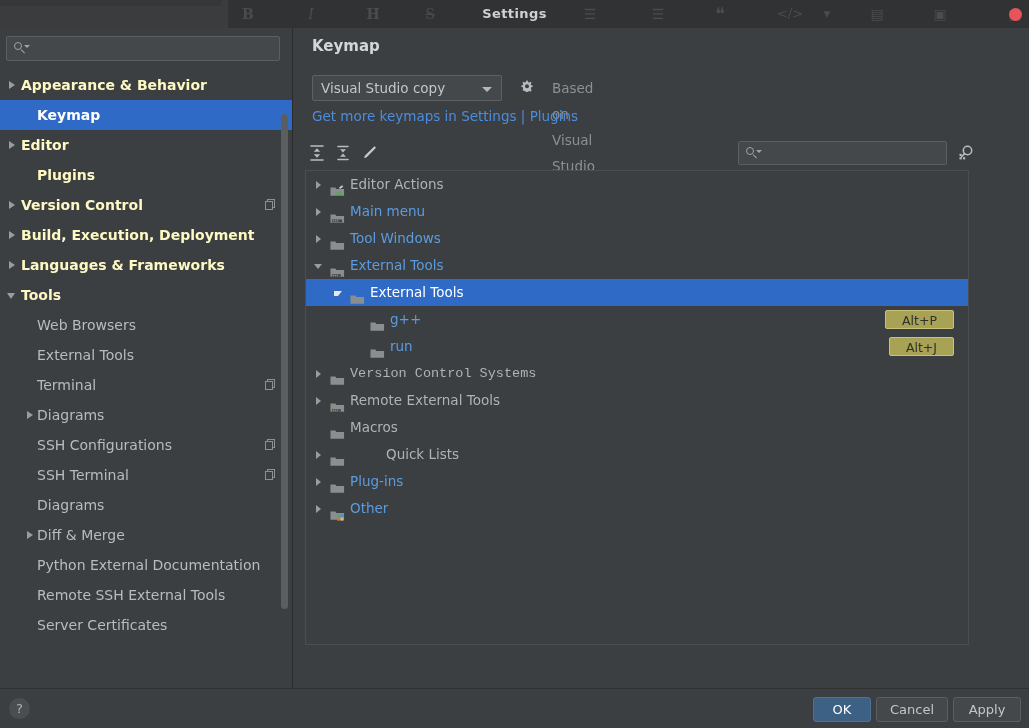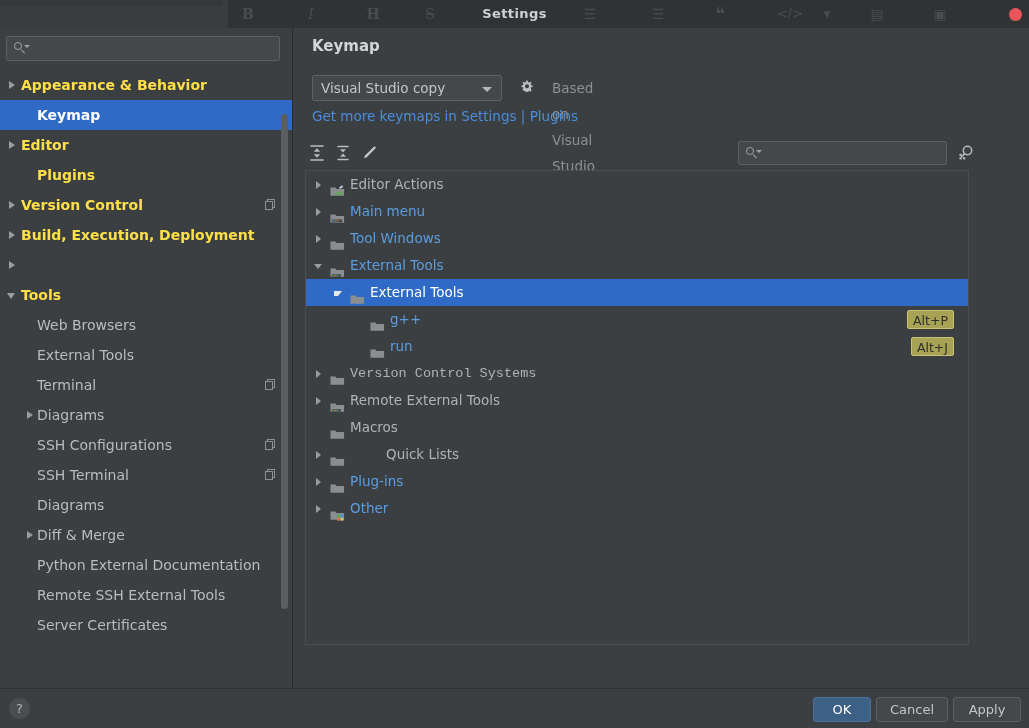--- a/index.html
+++ b/index.html
@@ -94,21 +94,21 @@
     position: absolute; left: 0; top: 42px; width: 292px; height: 618px;
     overflow: hidden;
   }
   .s-item {
     position: relative;
     height: 30px; line-height: 30px;
     color: #b9bcbe; font-size: 14px;
     white-space: nowrap;
     cursor: default;
   }
-  .s-item.bold { font-weight: bold; color: #fde047; }
+  .s-item.bold { font-weight: bold; color: #fef9c3; }
   .s-item.selected { background: #3d6185; }
   .s-item.selected.blue { background: #2f6bc6; color: #ffffff; }
   .s-label { position: absolute; top: 0; }
   .s-arrow {
     position: absolute; top: 0; width: 14px; height: 30px;
   }
   .s-arrow i {
     position: absolute; left: 3px; top: 11px;
     width: 0; height: 0;
     border-top: 4.5px solid transparent;
@@ -249,21 +249,21 @@
   .t-ico { position: absolute; top: 7px; width: 15px; height: 13px; }
   .t-label {
     position: absolute; top: 0; font-size: 13.5px;
   }
   .c-gray { color: #b0b3b5; }
   .c-blue { color: #5b9ce0; }
   .c-white { color: #ffffff; }
   .badge {
     position: absolute; top: 4px;
     height: 19px; line-height: 19px;
-    padding: 0 5px;
+    padding: 0 16px;
     background: #a8a254;
     border: 1px solid #c9c279;
     border-radius: 2px;
     color: #2f3032; font-size: 12.5px;
     box-sizing: border-box;
   }
 
   
   #bottombar {
     position: absolute; left: 0; top: 688px; width: 1029px; height: 40px;
@@ -358,20 +358,21 @@
         <div class="s-item bold">
           <span class="s-arrow" style="left: 6px;">
             <i></i>
           </span>
           <span class="s-label" style="left: 21px;">Build, Execution, Deployment</span>
         </div>
         <div class="s-item bold">
           <span class="s-arrow" style="left: 6px;">
             <i></i>
           </span>
+          <span class="s-label" style="left: 21px;">Languages &amp; Frameworks</span>
         </div>
         <div class="s-item bold">
           <span class="s-arrow open" style="left: 6px;">
             <i></i>
           </span>
           <span class="s-label" style="left: 21px;">Tools</span>
         </div>
         <div class="s-item">
           <span class="s-label" style="left: 37px;">Web Browsers</span>
         </div>

